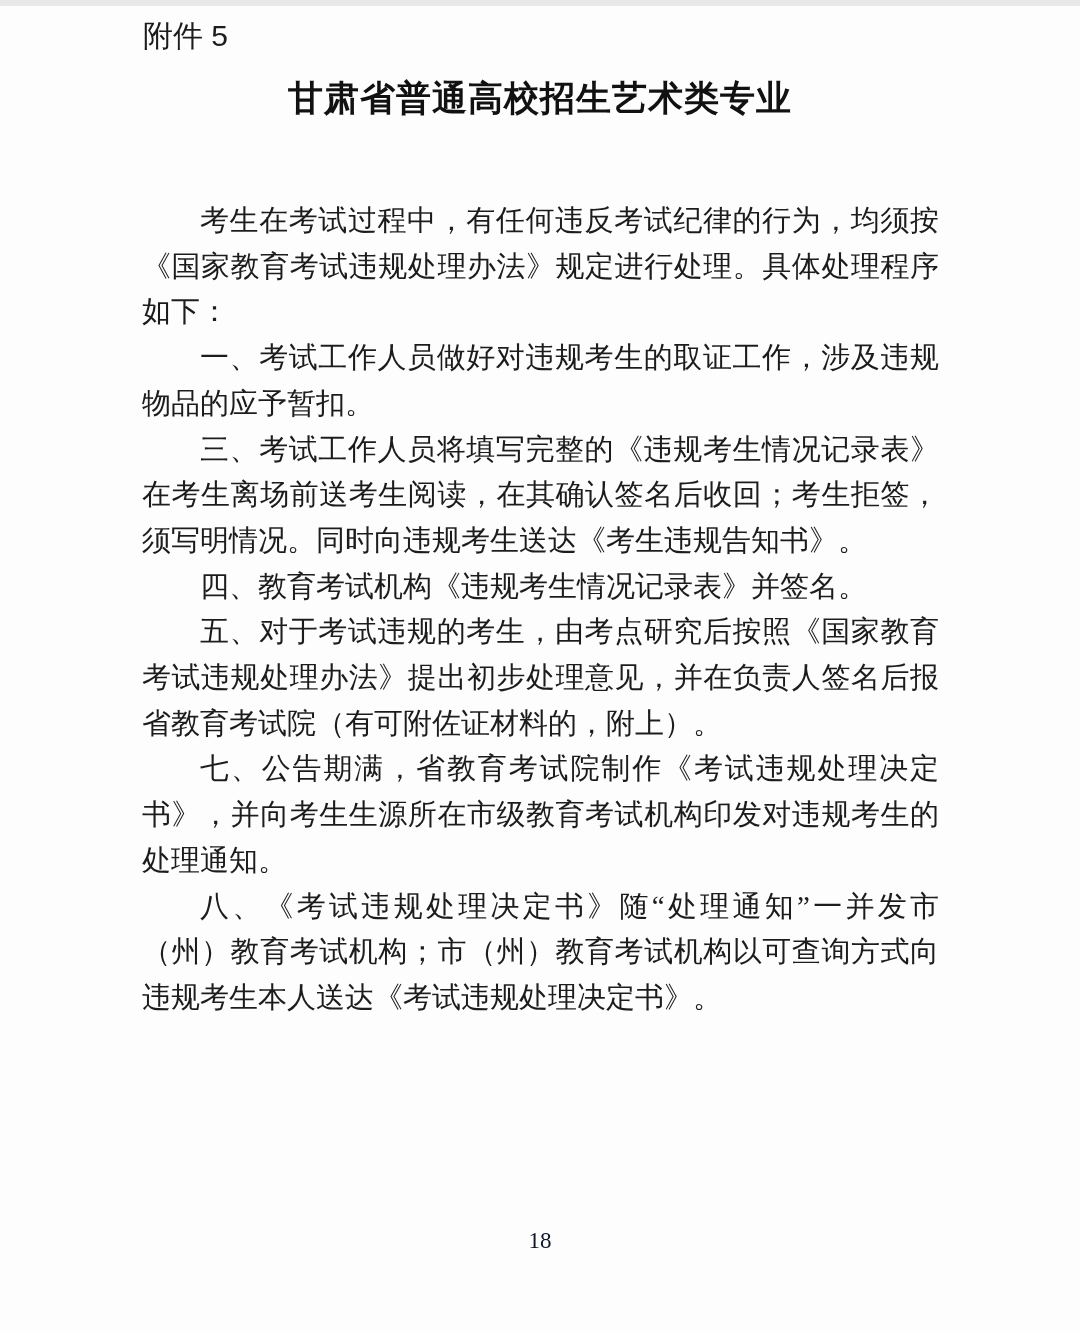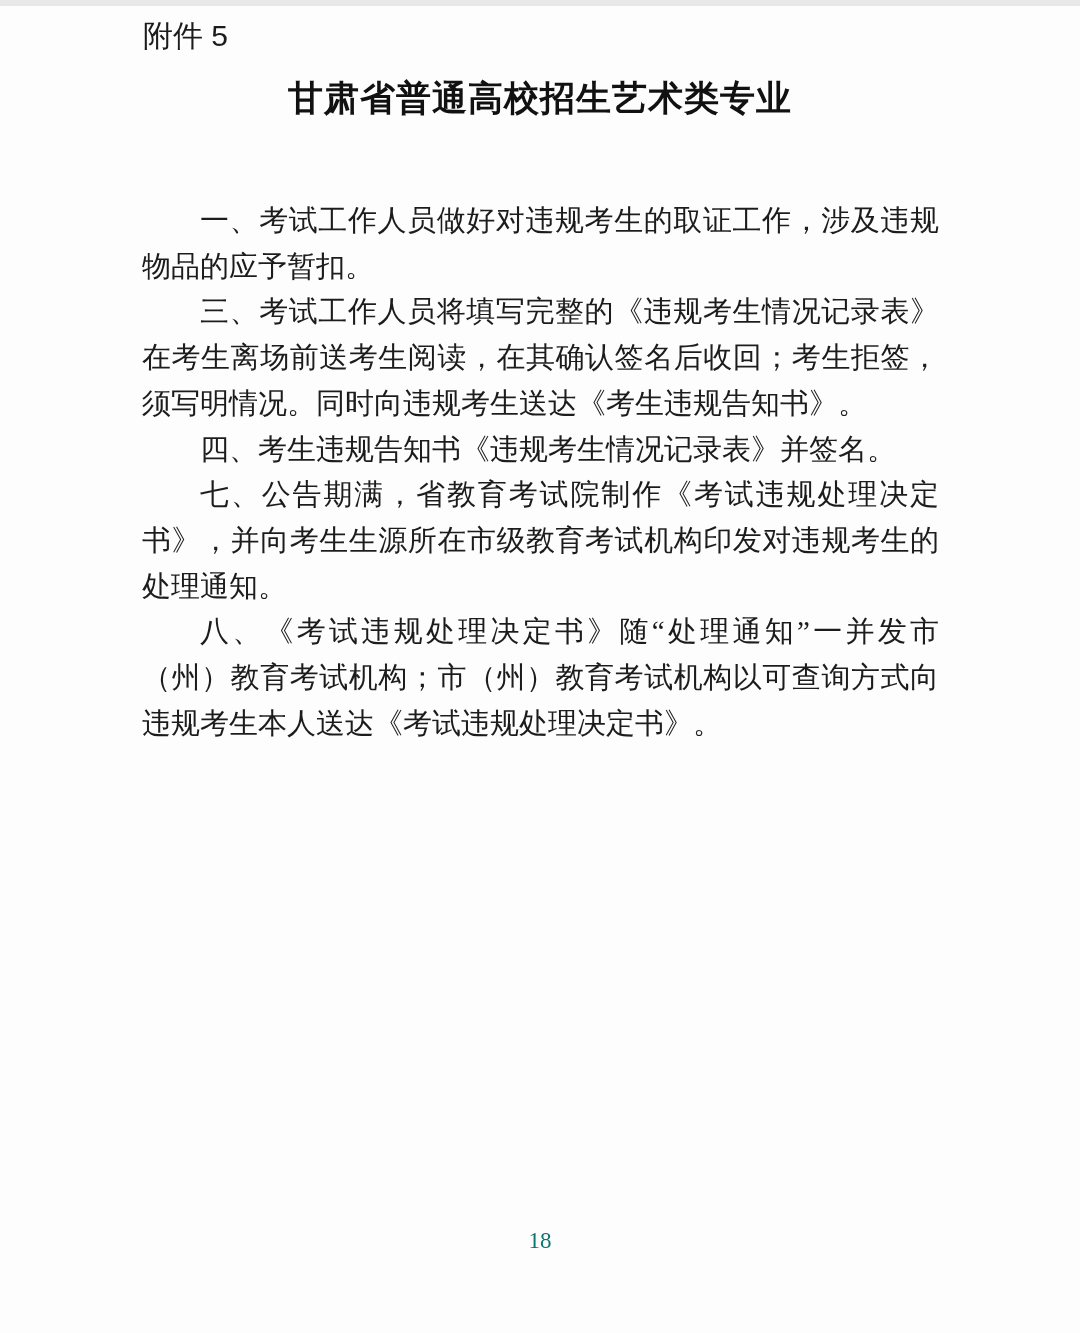--- a/index.html
+++ b/index.html
@@ -56,37 +56,39 @@
     text-indent: 2em;
     word-break: break-all;
   }
   .page-number {
     position: absolute;
     top: 1222px;
     left: 0;
     width: 100%;
     text-align: center;
     font-size: 23px;
-    color: #0f766e;
+    color: #0f172a;
   }
 </style>
 </head>
 <body>
 
 <div class="page">
 
   <div class="attachment-label">附件 5</div>
 
   <div class="doc-title">
     <div>甘肃省普通高校招生艺术类专业</div>
   </div>
 
   <div class="doc-body">
+    <p>考生在考试过程中，有任何违反考试纪律的行为，均须按《国家教育考试违规处理办法》规定进行处理。具体处理程序如下：</p>
     <p>一、考试工作人员做好对违规考生的取证工作，涉及违规物品的应予暂扣。</p>
     <p>三、考试工作人员将填写完整的《违规考生情况记录表》在考生离场前送考生阅读，在其确认签名后收回；考生拒签，须写明情况。同时向违规考生送达《考生违规告知书》。</p>
-    <p>四、考生违规告知书《违规考生情况记录表》并签名。</p>
+    <p>四、教育考试机构《违规考生情况记录表》并签名。</p>
+    <p>五、对于考试违规的考生，由考点研究后按照《国家教育考试违规处理办法》提出初步处理意见，并在负责人签名后报省教育考试院（有可附佐证材料的，附上）。</p>
     <p>七、公告期满，省教育考试院制作《考试违规处理决定书》，并向考生生源所在市级教育考试机构印发对违规考生的处理通知。</p>
     <p>八、《考试违规处理决定书》随“处理通知”一并发市（州）教育考试机构；市（州）教育考试机构以可查询方式向违规考生本人送达《考试违规处理决定书》。</p>
   </div>
 
   <div class="page-number">18</div>
 
 </div>
 
 </body></html>

